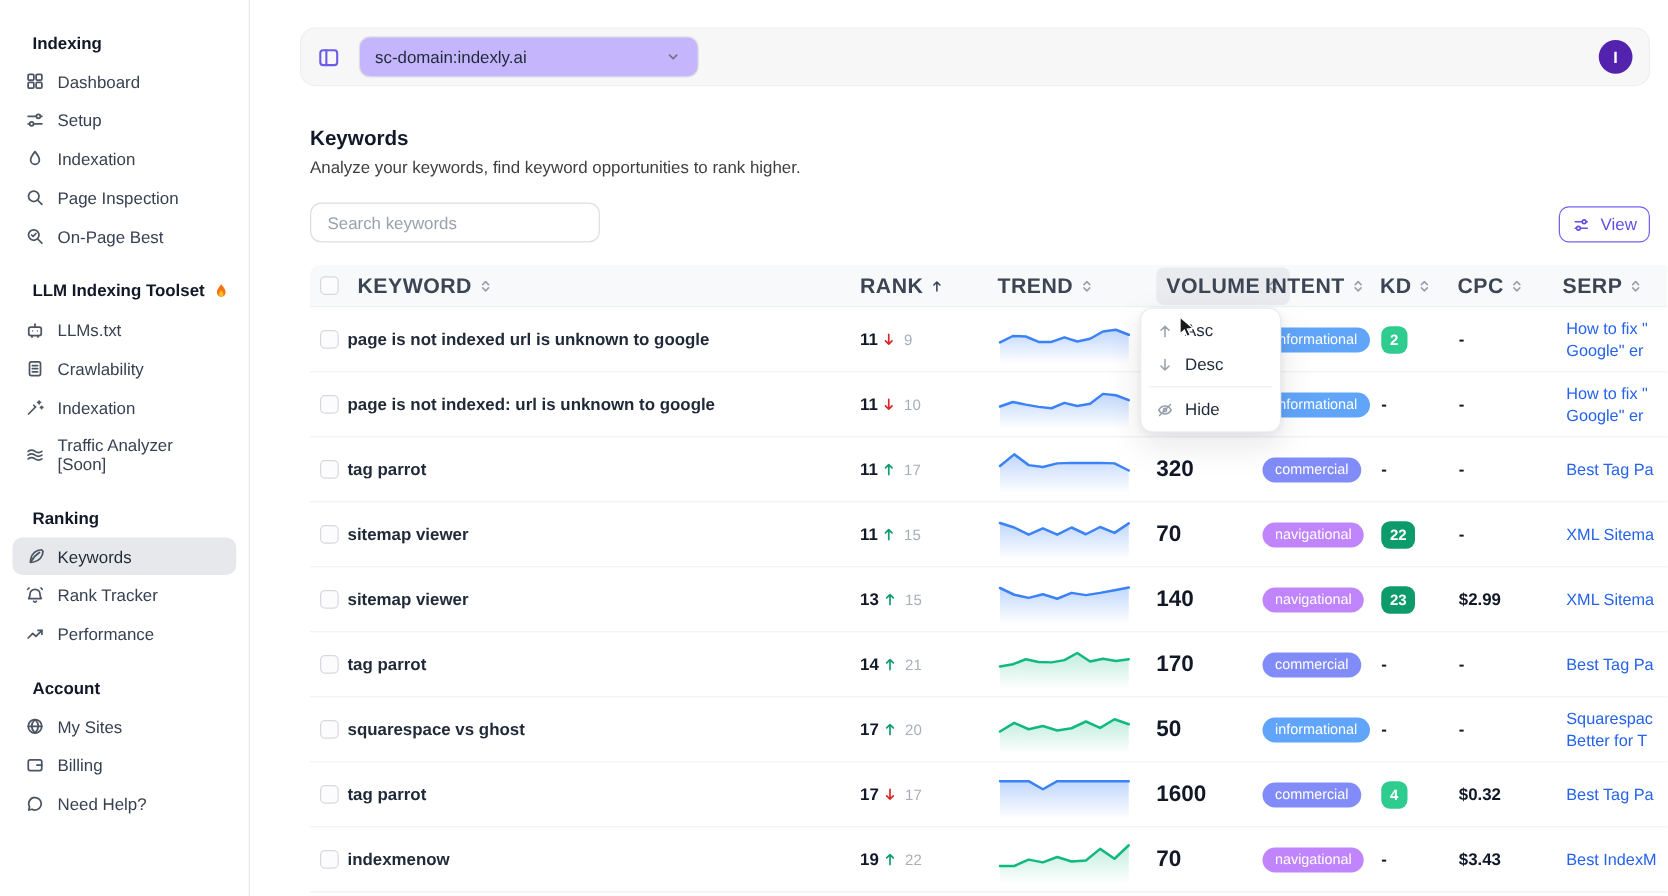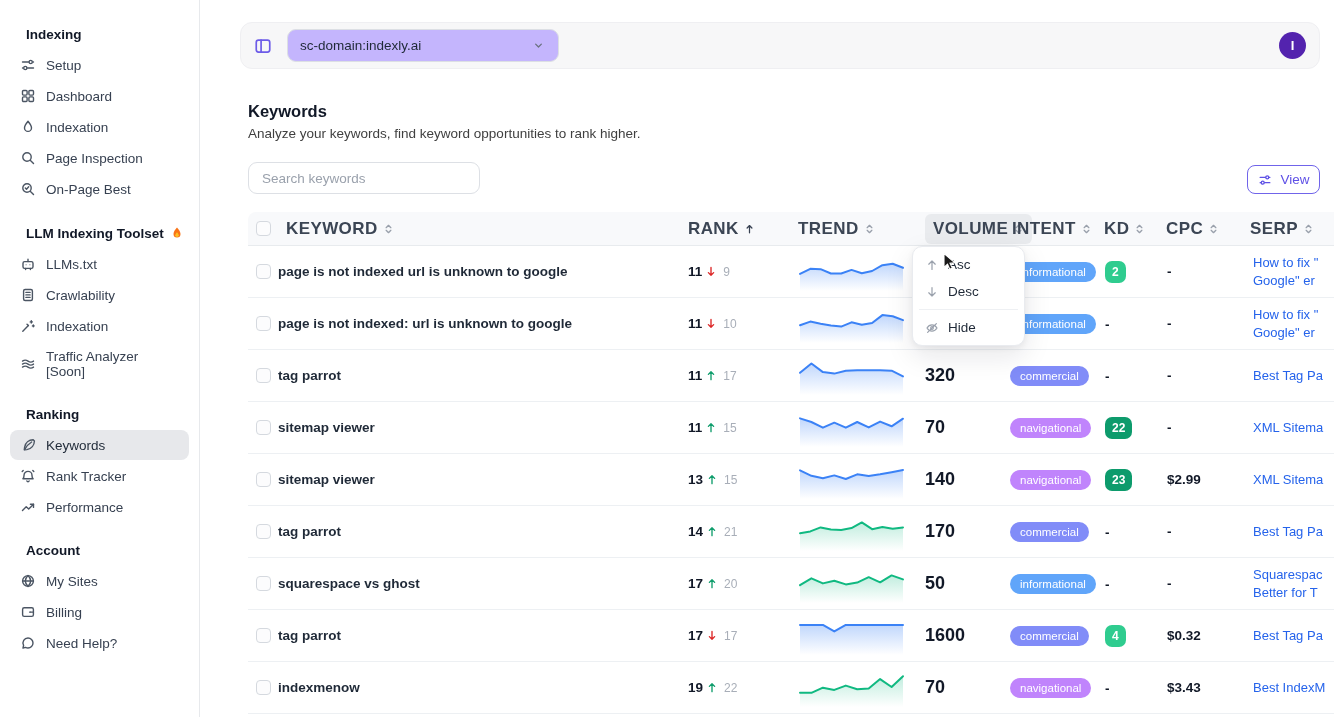--- a/index.html
+++ b/index.html
@@ -2,21 +2,21 @@
 <html><head>
 <meta charset="utf-8">
 <style>
   * { margin:0; padding:0; box-sizing:border-box; }
   html,body { width:1334px; height:717px; overflow:hidden; }
   body { position:relative; background:#fff; font-family:"Liberation Sans",sans-serif; color:#1f2937; }
 
   
   .sidebar { position:absolute; left:0; top:0; width:200px; height:717px; background:#fff; border-right:1px solid #e7e9ec; padding:2px 10px 0; }
   .sidebar-topline { position:absolute; left:0; top:8px; width:199px; height:1px; background:#e9ebee; }
-  .section-title { display:flex; align-items:flex-end; gap:5px; font-size:13.5px; font-weight:700; color:#111827; margin:21px 4px 8px;padding-left:12px; }
+  .section-title { display:flex; align-items:flex-start; gap:5px; font-size:13.5px; font-weight:700; color:#111827; margin:21px 4px 8px;padding-left:12px; }
   .section-title:first-of-type { margin-top:25px; }
   .nav-item { display:flex; align-items:center; gap:10px; padding:7px 10px; border-radius:8px; color:#374151; font-size:13.5px; margin:1px 0; cursor:default; }
   .nav-item.active { background:#e7e8eb; color:#1f2937; font-weight:500; }
   .icon { display:inline-flex; width:16px; height:16px; align-items:center; justify-content:center; color:#4b5563; flex:0 0 auto; }
   .icon svg { display:block; }
 
   
   .main { position:absolute; left:200px; top:0; width:1134px; height:717px; background:#fff; }
   .topbar { position:absolute; left:40px; top:22px; width:1080px; height:47px; background:#f7f7f8; border:1px solid #efeff2; border-radius:12px; display:flex; align-items:center; gap:15px; padding:0 13px; }
   .panel-btn { color:#6d5ce8; width:18px; height:18px; }
@@ -80,40 +80,40 @@
 </svg>
 
 <div class="sidebar-topline"></div>
 <nav class="sidebar">
     <div class="section-title">
       <span>Indexing</span>
     </div>
     <div class="nav-item">
       <span class="icon">
         <svg width="16" height="16" viewBox="0 0 16 16" fill="none" stroke="currentColor" stroke-width="1.4" stroke-linecap="round" stroke-linejoin="round">
+          <rect x="2.5" y="2.5" width="4.6" height="4.6" rx="1"></rect>
+          <rect x="8.9" y="2.5" width="4.6" height="4.6" rx="1"></rect>
+          <rect x="2.5" y="8.9" width="4.6" height="4.6" rx="1"></rect>
+          <rect x="8.9" y="8.9" width="4.6" height="4.6" rx="1"></rect>
+        </svg>
+      </span>
+      <span>Dashboard</span>
+    </div>
+    <div class="nav-item">
+      <span class="icon">
+        <svg width="16" height="16" viewBox="0 0 16 16" fill="none" stroke="currentColor" stroke-width="1.4" stroke-linecap="round" stroke-linejoin="round">
           <path d="M2.5 5h6.2"></path>
           <circle cx="10.7" cy="5" r="1.6"></circle>
           <path d="M12.9 5h.6"></path>
           <path d="M2.5 11h.6"></path>
           <circle cx="5.3" cy="11" r="1.6"></circle>
           <path d="M7.5 11h6"></path>
         </svg>
       </span>
       <span>Setup</span>
-    </div>
-    <div class="nav-item">
-      <span class="icon">
-        <svg width="16" height="16" viewBox="0 0 16 16" fill="none" stroke="currentColor" stroke-width="1.4" stroke-linecap="round" stroke-linejoin="round">
-          <rect x="2.5" y="2.5" width="4.6" height="4.6" rx="1"></rect>
-          <rect x="8.9" y="2.5" width="4.6" height="4.6" rx="1"></rect>
-          <rect x="2.5" y="8.9" width="4.6" height="4.6" rx="1"></rect>
-          <rect x="8.9" y="8.9" width="4.6" height="4.6" rx="1"></rect>
-        </svg>
-      </span>
-      <span>Dashboard</span>
     </div>
     <div class="nav-item">
       <span class="icon">
         <svg width="16" height="16" viewBox="0 0 16 16" fill="none" stroke="currentColor" stroke-width="1.4" stroke-linecap="round" stroke-linejoin="round">
           <path d="M8 2.3C5.9 4.9 4.5 6.8 4.5 8.9a3.5 3.5 0 0 0 7 0C11.5 6.8 10.1 4.9 8 2.3z"></path>
         </svg>
       </span>
       <span>Indexation</span>
     </div>
     <div class="nav-item">

